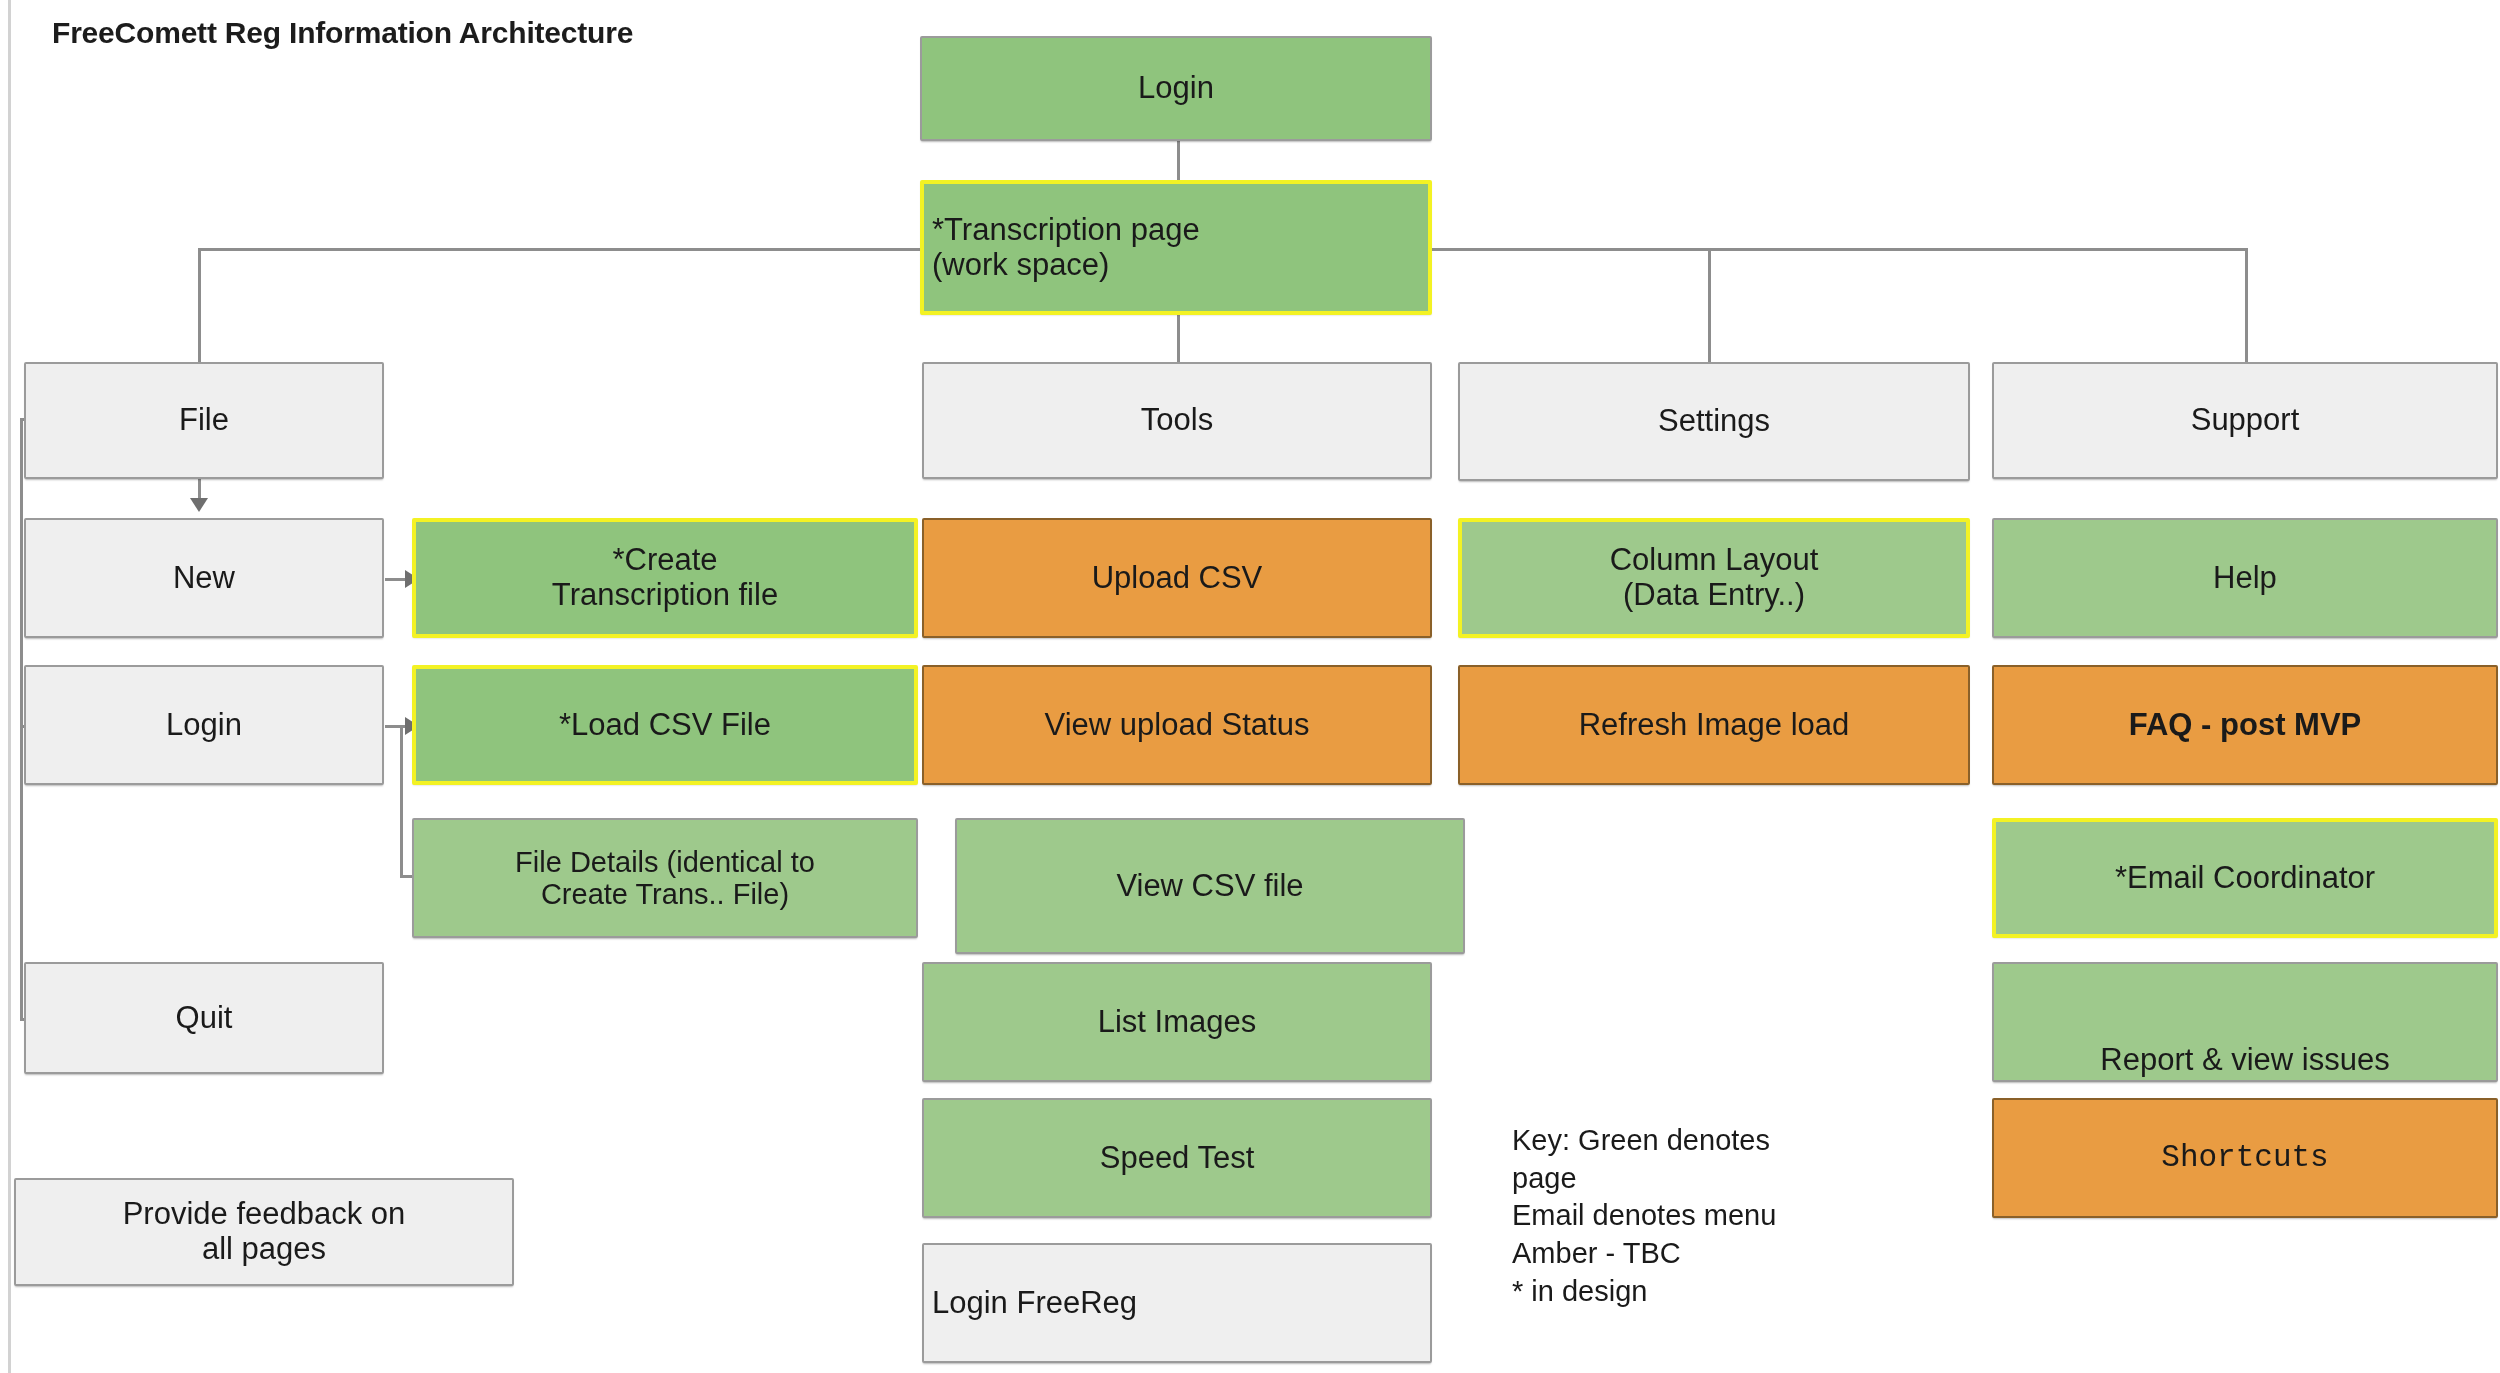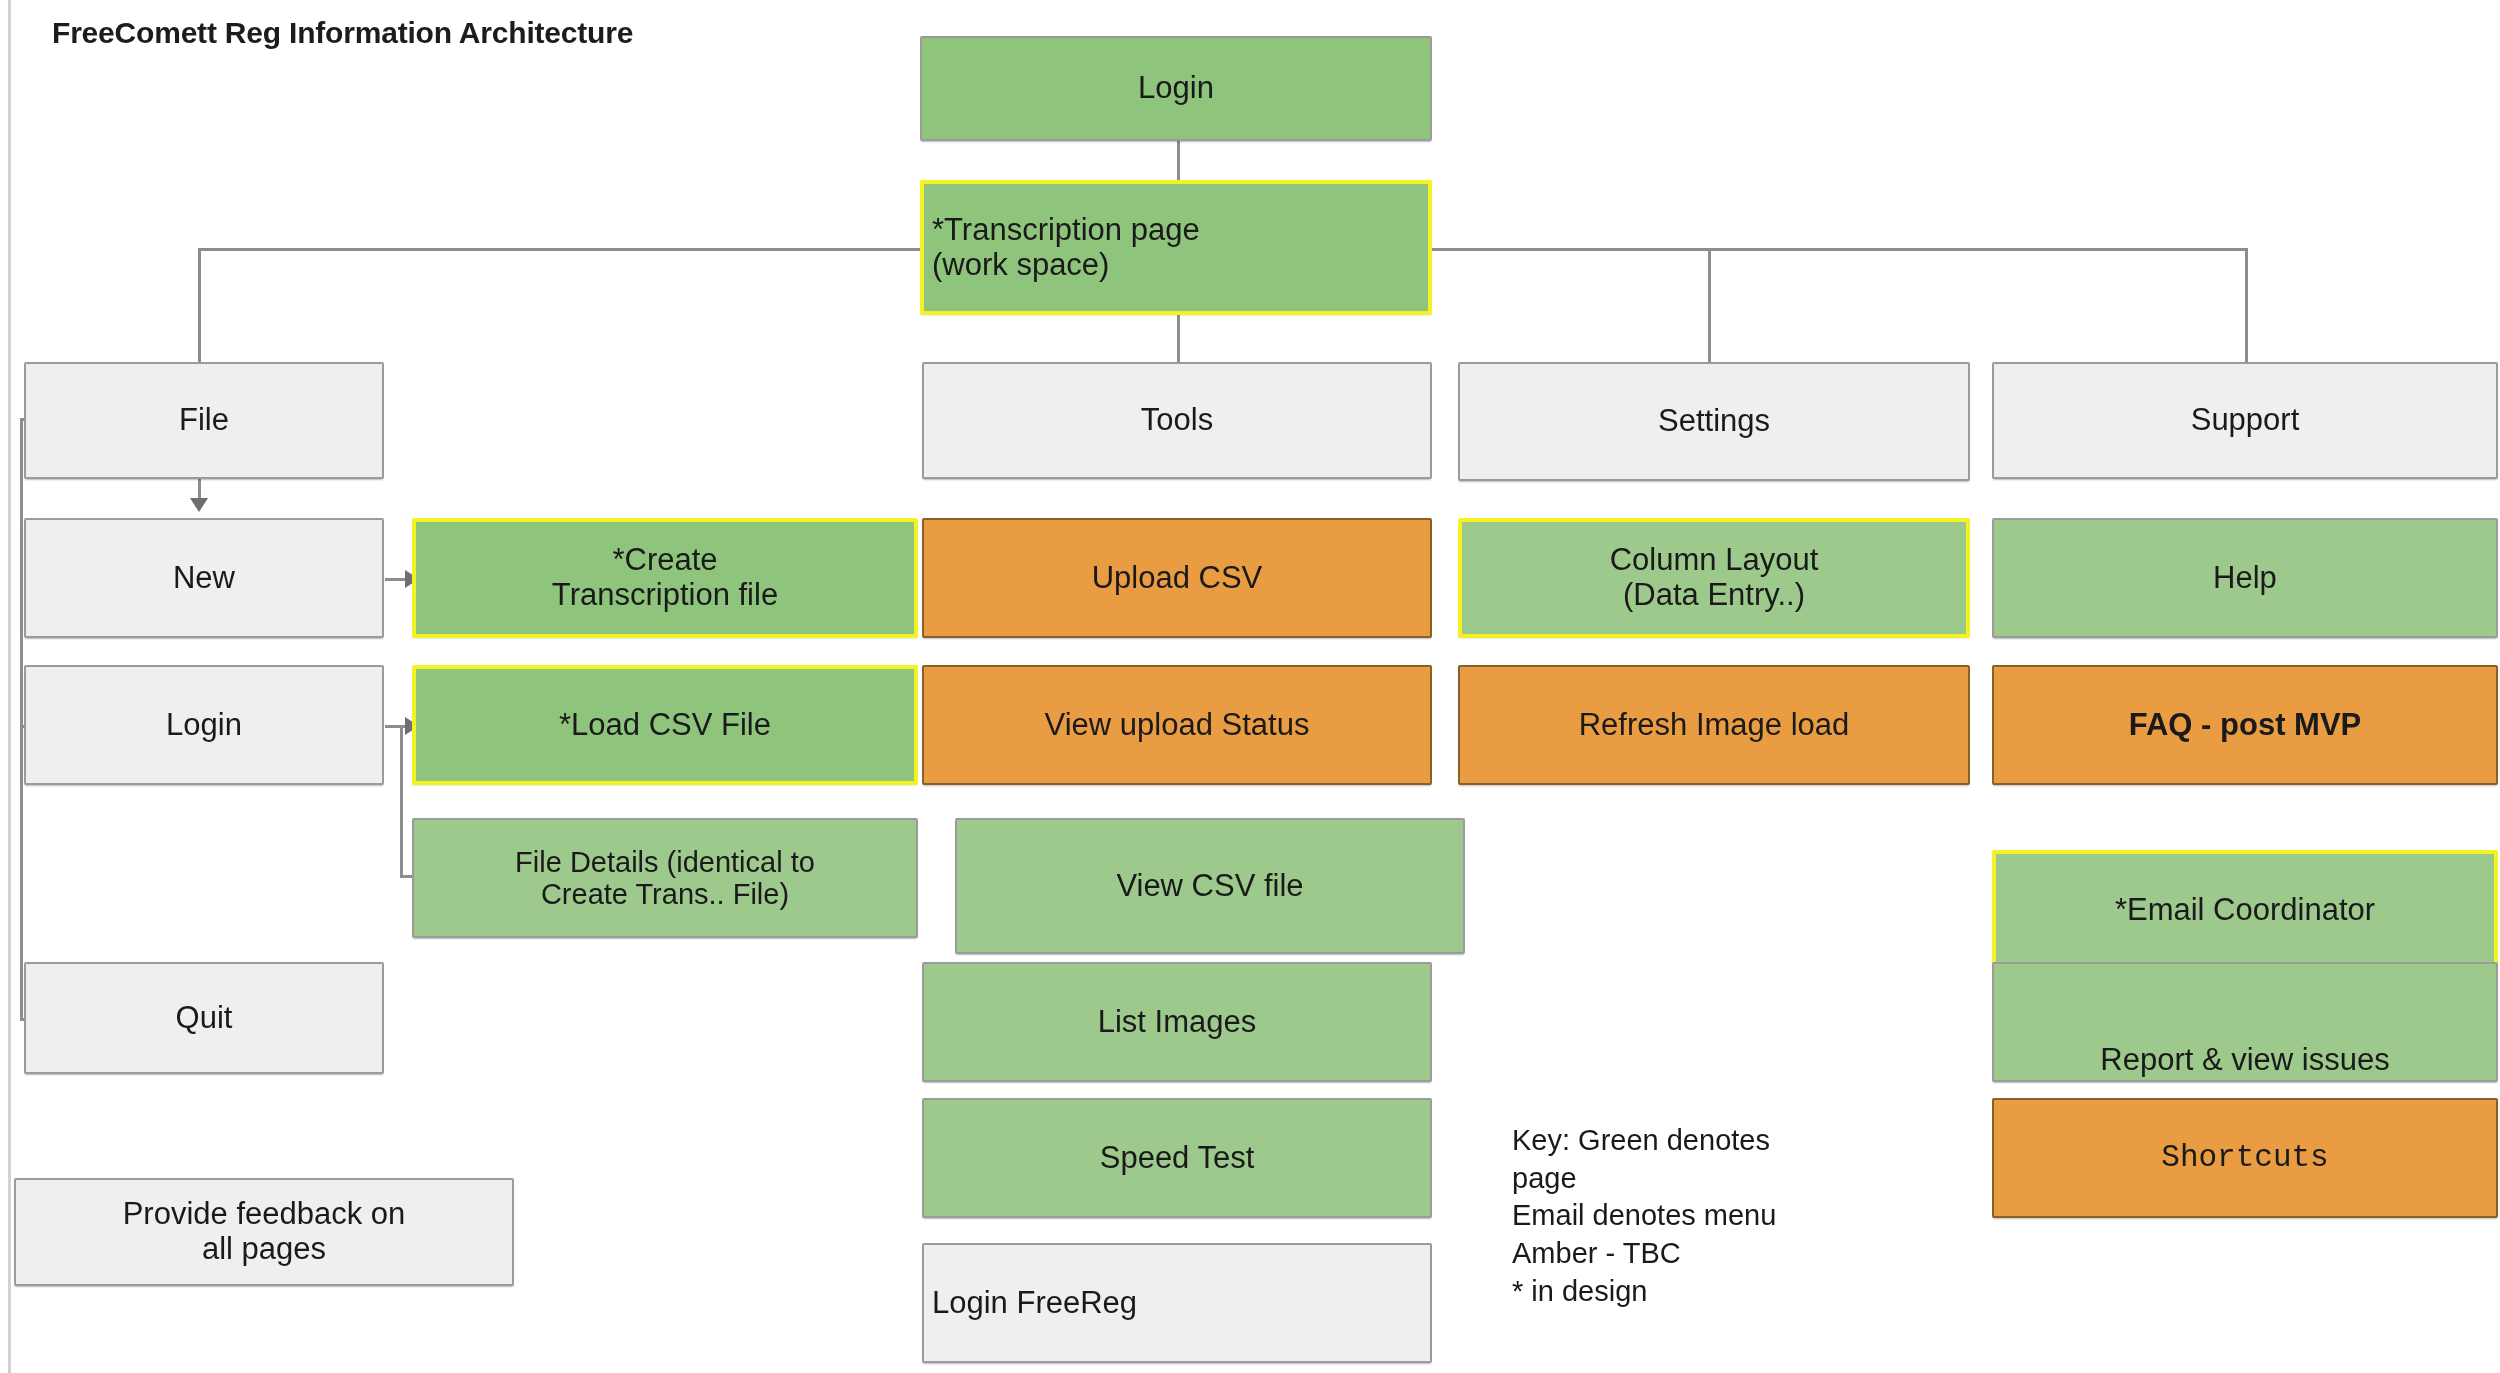--- a/index.html
+++ b/index.html
@@ -220,21 +220,21 @@
   <div class="node fill-amber bd-amber" style="left:1458px; top:665px; width:512px; height:120px;">
     <span class="label">Refresh Image load</span>
   </div>
 
   <div class="node fill-green2 bd-grey" style="left:1992px; top:518px; width:506px; height:120px;">
     <span class="label">Help</span>
   </div>
   <div class="node fill-amber bd-amber" style="left:1992px; top:665px; width:506px; height:120px;font-weight:bold;">
     <span class="label">FAQ - post MVP</span>
   </div>
-  <div class="node fill-green2 bd-yellow" style="left:1992px; top:818px; width:506px; height:120px;margin-top:32px;">
+  <div class="node fill-green2 bd-yellow" style="left:1992px; top:818px; width:506px; height:120px;">
     <span class="label">*Email Coordinator</span>
   </div>
   <div class="node fill-green2 bd-grey" style="left:1992px; top:962px; width:506px; height:120px;align-items:flex-end;">
     <span class="label">Report &amp; view issues</span>
   </div>
   <div class="node fill-amber bd-amber" style="left:1992px; top:1098px; width:506px; height:120px;font-family:Liberation Mono, monospace;">
     <span class="label">Shortcuts</span>
   </div>
 
   <div class="node fill-grey bd-grey" style="left:14px; top:1178px; width:500px; height:108px; flex-direction:column;">

